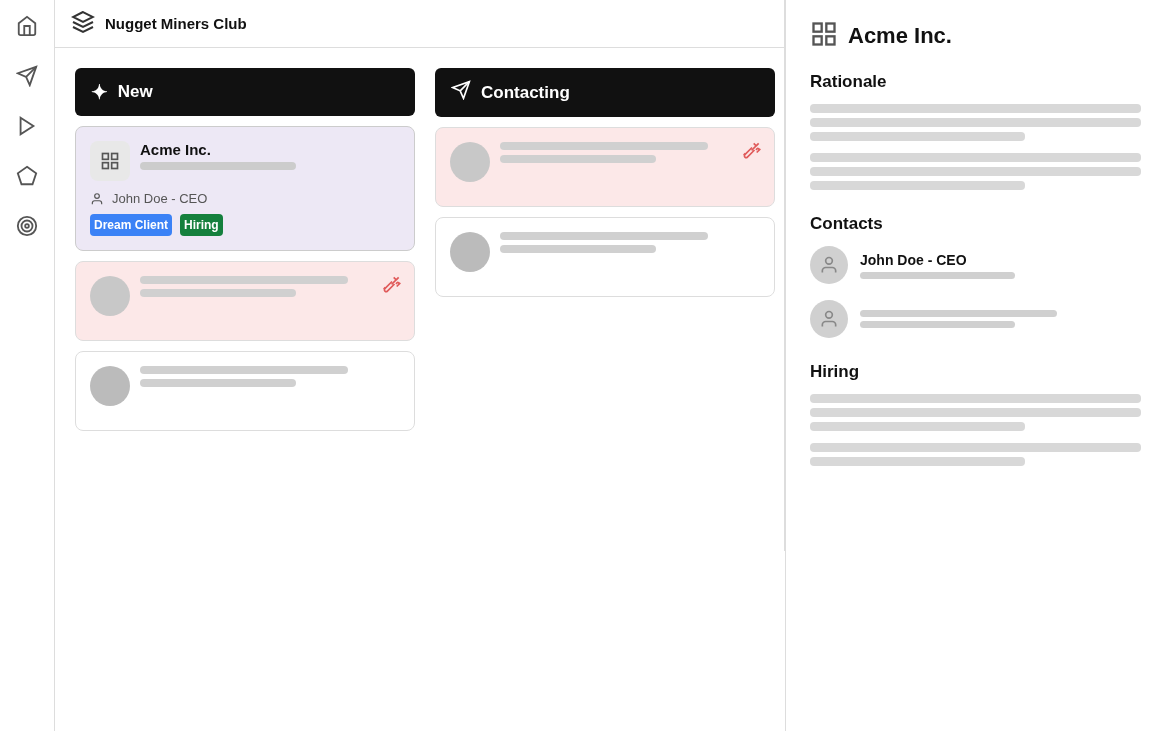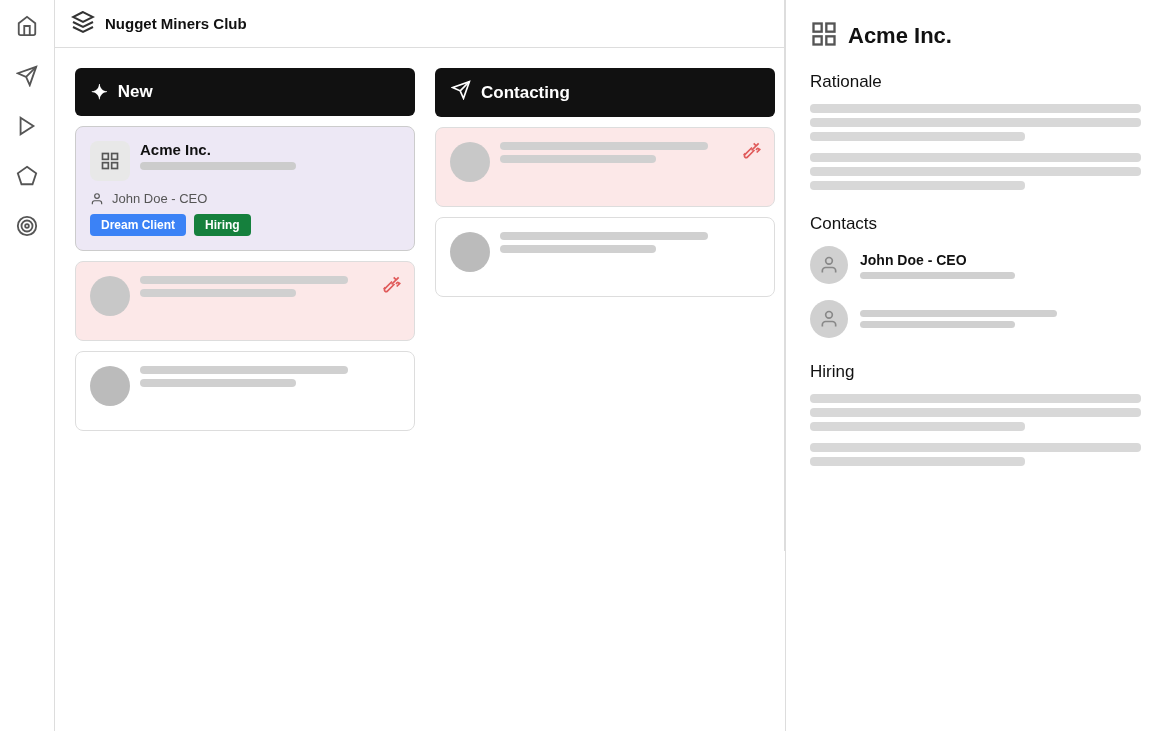--- a/index.html
+++ b/index.html
@@ -142,21 +142,21 @@
       margin: 10px 0 8px;
       color: #555;
       font-size: 13px;
     }
     .card-tags {
       display: flex;
       gap: 8px;
       flex-wrap: wrap;
     }
     .tag {
-      padding: 4px 11px;
+      padding: 4px 4px;
       border-radius: 4px;
       font-size: 12px;
       font-weight: 600;
       color: #fff;
     }
     .tag-blue { background: #3b82f6; }
     .tag-dark { background: #15803d; }
 
     .hammer-icon {
       position: absolute;
@@ -186,21 +186,21 @@
       gap: 10px;
       margin-bottom: 20px;
     }
     .panel-title {
       font-size: 22px;
       font-weight: 700;
       color: #111;
     }
     .section-title {
       font-size: 17px;
-      font-weight: 400;
+      font-weight: 700;
       color: #111;
       margin-bottom: 12px;
     }
     .section { margin-bottom: 24px; }
     .rationale-lines { display: flex; flex-direction: column; gap: 5px; margin-bottom: 12px; }
     .r-line { height: 9px; background: #d8d8d8; border-radius: 4px; }
     .r-line.full { width: 100%; }
     .r-line.partial { width: 65%; }
 
     .contact-item {

